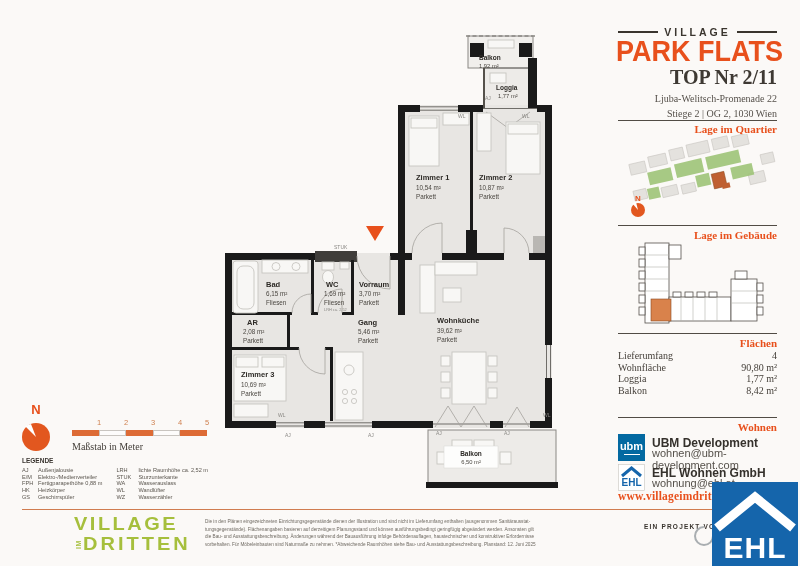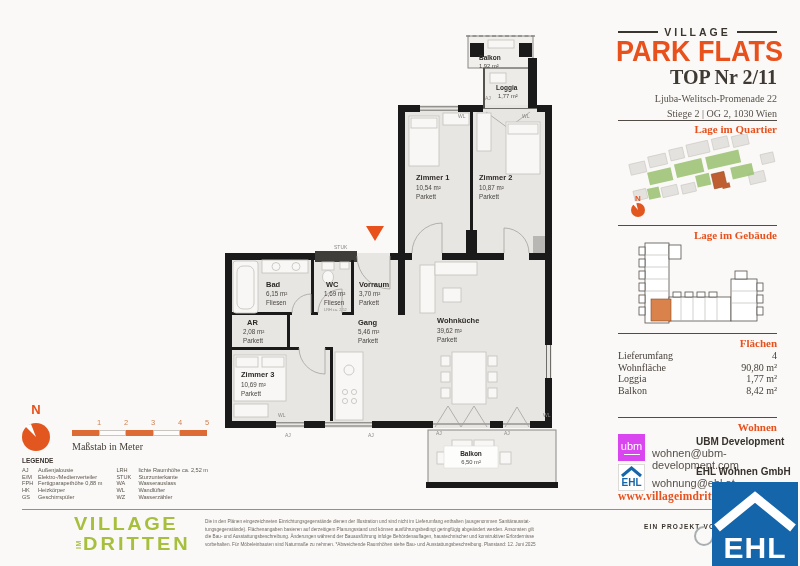--- a/index.html
+++ b/index.html
@@ -15,23 +15,23 @@
   .unit-title{left:618px;top:66px;width:159px;text-align:right;font-family:"Liberation Serif",serif;
               font-weight:bold;font-size:20px;color:#3e3933;}
   .address{left:618px;top:92px;width:159px;text-align:right;font-family:"Liberation Serif",serif;
            font-size:10px;line-height:1.45;color:#55504a;}
   .divider{left:618px;width:159px;height:1px;background:#514c45;}
   .sec-head{left:618px;width:159px;text-align:right;font-family:"Liberation Serif",serif;
             font-weight:bold;font-size:11px;color:#e8501c;}
   .ftable{left:618px;top:350px;width:159px;font-family:"Liberation Serif",serif;font-size:10px;color:#46413b;}
   .ftable .frow{display:flex;justify-content:space-between;line-height:11.5px;}
   .klogo{width:27px;height:27px;display:flex;align-items:center;justify-content:center;}
-  .ubm-box{background:#d946ef;color:#fff;font-weight:normal;font-size:11px;flex-direction:column;line-height:1;}
+  .ubm-box{background:#0369a1;color:#fff;font-weight:bold;font-size:11px;flex-direction:column;line-height:1;}
   .ubm-box .ul{width:16px;height:1px;background:#fff;margin-top:2px;}
-  .kname{font-weight:bold;font-size:10px;color:#35312c;margin-left:44px;}
+  .kname{font-weight:bold;font-size:12px;color:#35312c;}
   .kmail{font-size:11px;color:#55504a;}
   .website{left:618px;top:490px;width:170px;font-family:"Liberation Serif",serif;font-weight:bold;
            font-size:11.5px;color:#e8501c;letter-spacing:.2px;z-index:2;}
   .long-divider{left:22px;top:509px;width:773px;height:1px;background:#d07c50;z-index:1;}
   .projekt{left:644px;top:523px;font-size:6.5px;font-weight:bold;letter-spacing:1.2px;color:#38332d;}
   .ehl-big{left:712px;top:482px;width:86px;height:84px;background:#1565ab;z-index:3;}
   
   .scalebar{left:72px;top:430px;width:135px;height:6px;display:flex;z-index:1;}
   .scalebar .seg{width:27px;height:6px;box-sizing:border-box;}
   .seg.o{background:#dd6b35;}

